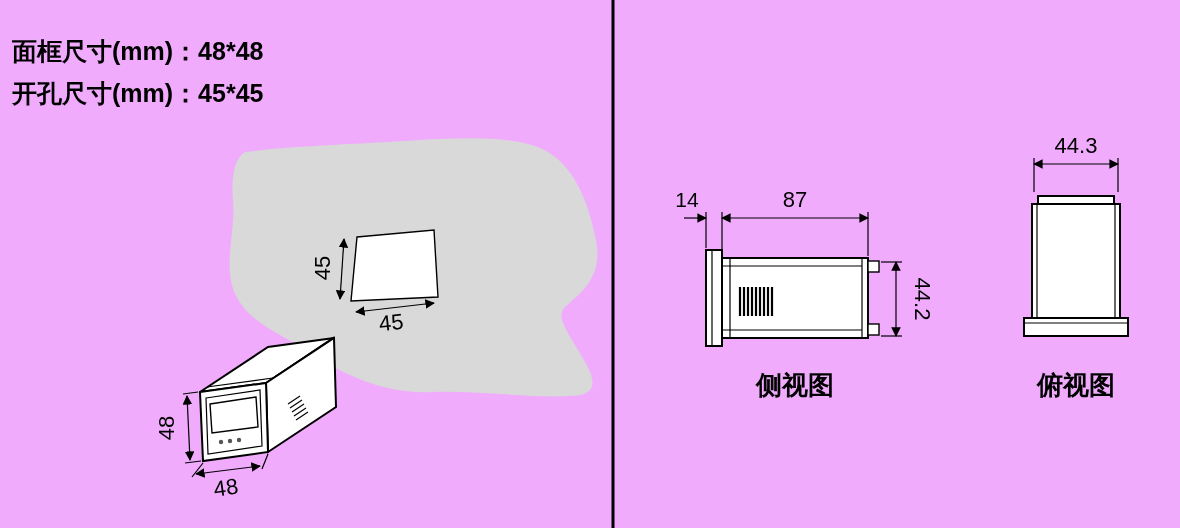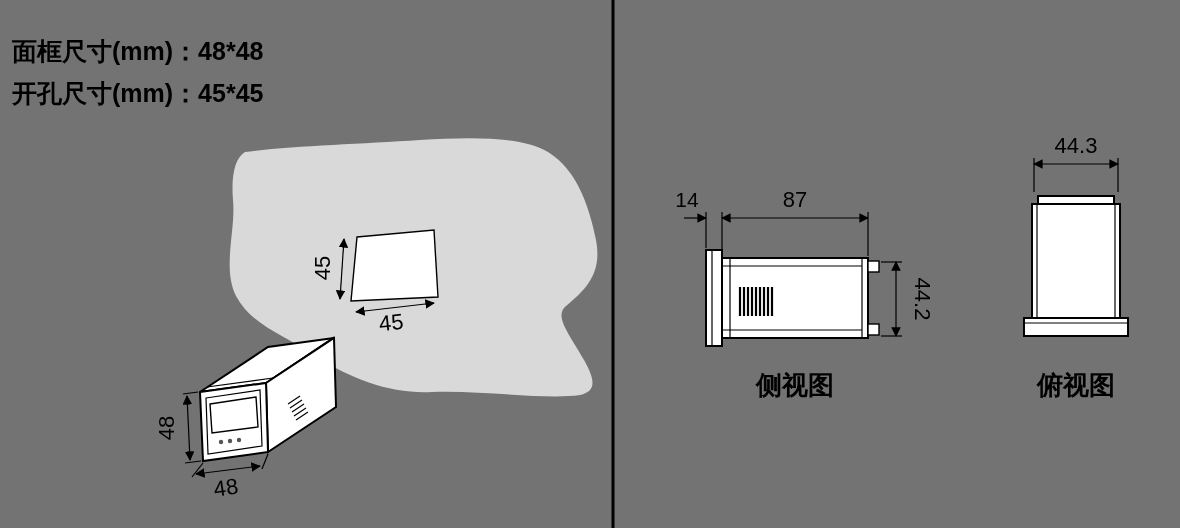--- a/index.html
+++ b/index.html
@@ -3,21 +3,21 @@
 <meta charset="utf-8">
 <style>
   :root{
     --panel-fill:#d9d9d9;
     --line-color:#111111;
   }
   html,body{margin:0;padding:0;background:#ffffff;}
   .page{
     position:relative;
     width:1180px;height:528px;
-    background:#737373;
+    background:#f0abfc;
     font-family:"Liberation Sans",sans-serif;
     overflow:hidden;
   }
   svg{display:block;}
   text{
     font-family:"Liberation Sans",sans-serif;
     fill:#000;
   }
   .hdr{font-size:25px;font-weight:bold;}
   .dim-text{font-size:22px;}

